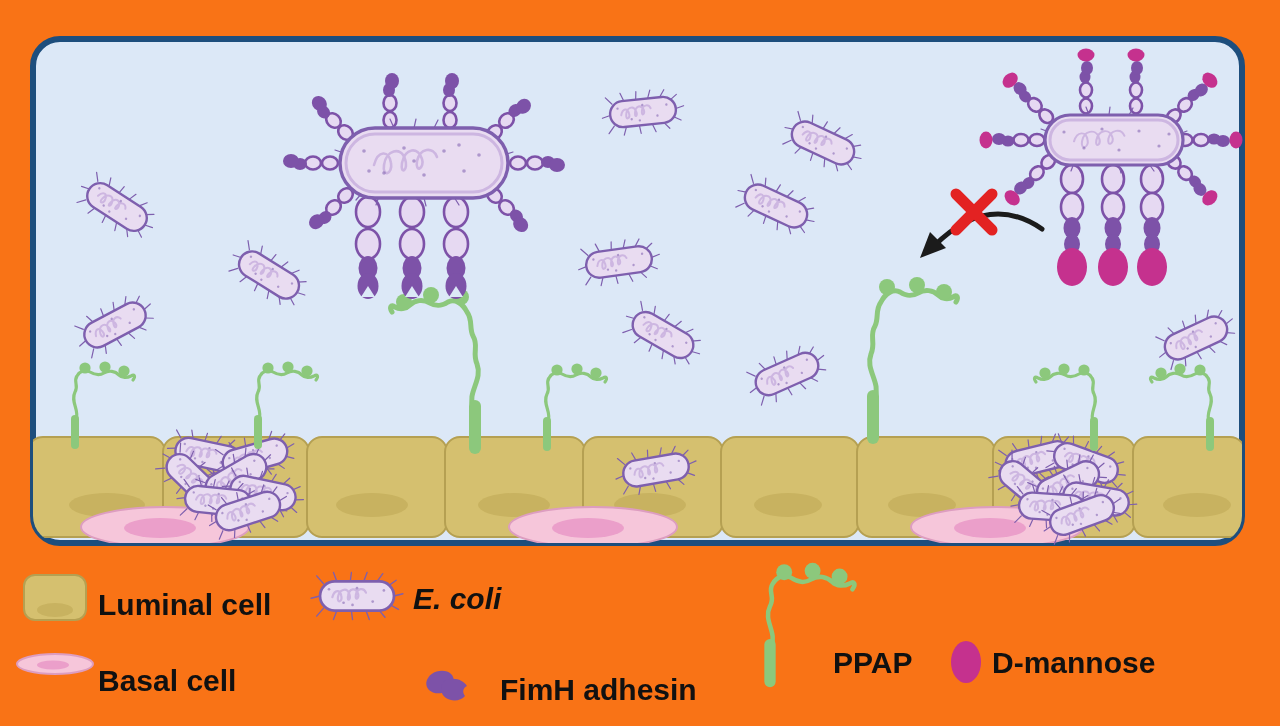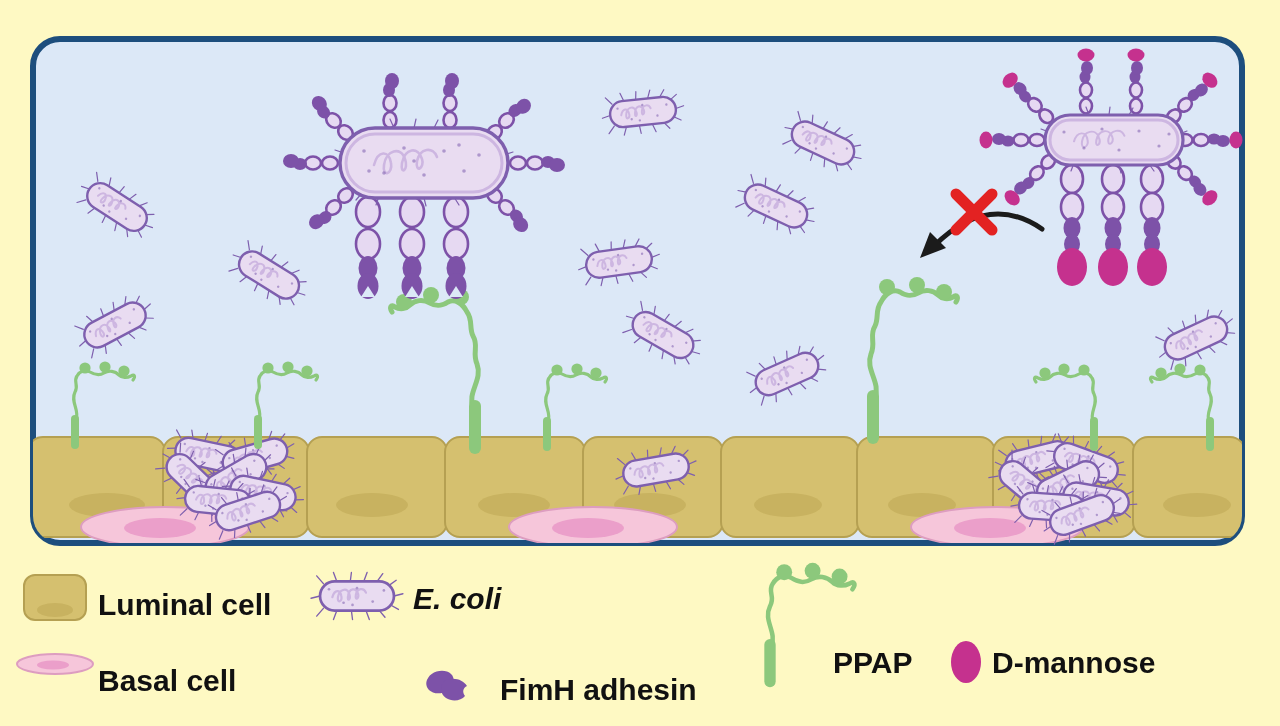--- a/index.html
+++ b/index.html
@@ -1,16 +1,16 @@
 <!DOCTYPE html>
 <html style="--panel-fill: #dce8f7; --panel-border: #1d4e7d; --luminal-fill: #d5c06f; --luminal-stroke: #b5a052; --luminal-nucleus: #c8b260; --basal-fill: #f6c6da; --basal-stroke: #dd9dc0; --basal-nucleus: #eb9fca; --ecoli-fill: #e9dcf1; --ecoli-stroke: #7e5fae; --ecoli-squiggle: #cdb6e1; --pilus-fill: #e6d9f2; --fimh-purple: #7d52a8; --ppap-green: #8cc87c; --d-mannose-magenta: #c5318e; --blocked-x-red: #e32222; --arrow-black: #1b1b1b;"><head>
 <meta charset="utf-8">
 <style>
   html,body{margin:0;padding:0;background:#fff;}
-  .stage{position:relative;width:1280px;height:726px;background:#fef9c3;overflow:hidden;
+  .stage{position:relative;width:1280px;height:726px;background:#f97316;overflow:hidden;
          font-family:"Liberation Sans", sans-serif;}
   svg{position:absolute;inset:0;display:block;}
 
   .panel-bg{fill:var(--panel-fill);stroke:var(--panel-border);stroke-width:6;}
   .lum{fill:var(--luminal-fill);stroke:var(--luminal-stroke);stroke-width:2;}
   .lum-nuc{fill:var(--luminal-nucleus);}
   .basal{fill:var(--basal-fill);stroke:var(--basal-stroke);stroke-width:2;}
   .basal-nuc{fill:var(--basal-nucleus);}
   .bact-body{fill:var(--ecoli-fill);stroke:var(--ecoli-stroke);stroke-width:2.4;}
   .bact-inner{fill:none;stroke:var(--ecoli-squiggle);stroke-width:3;}

